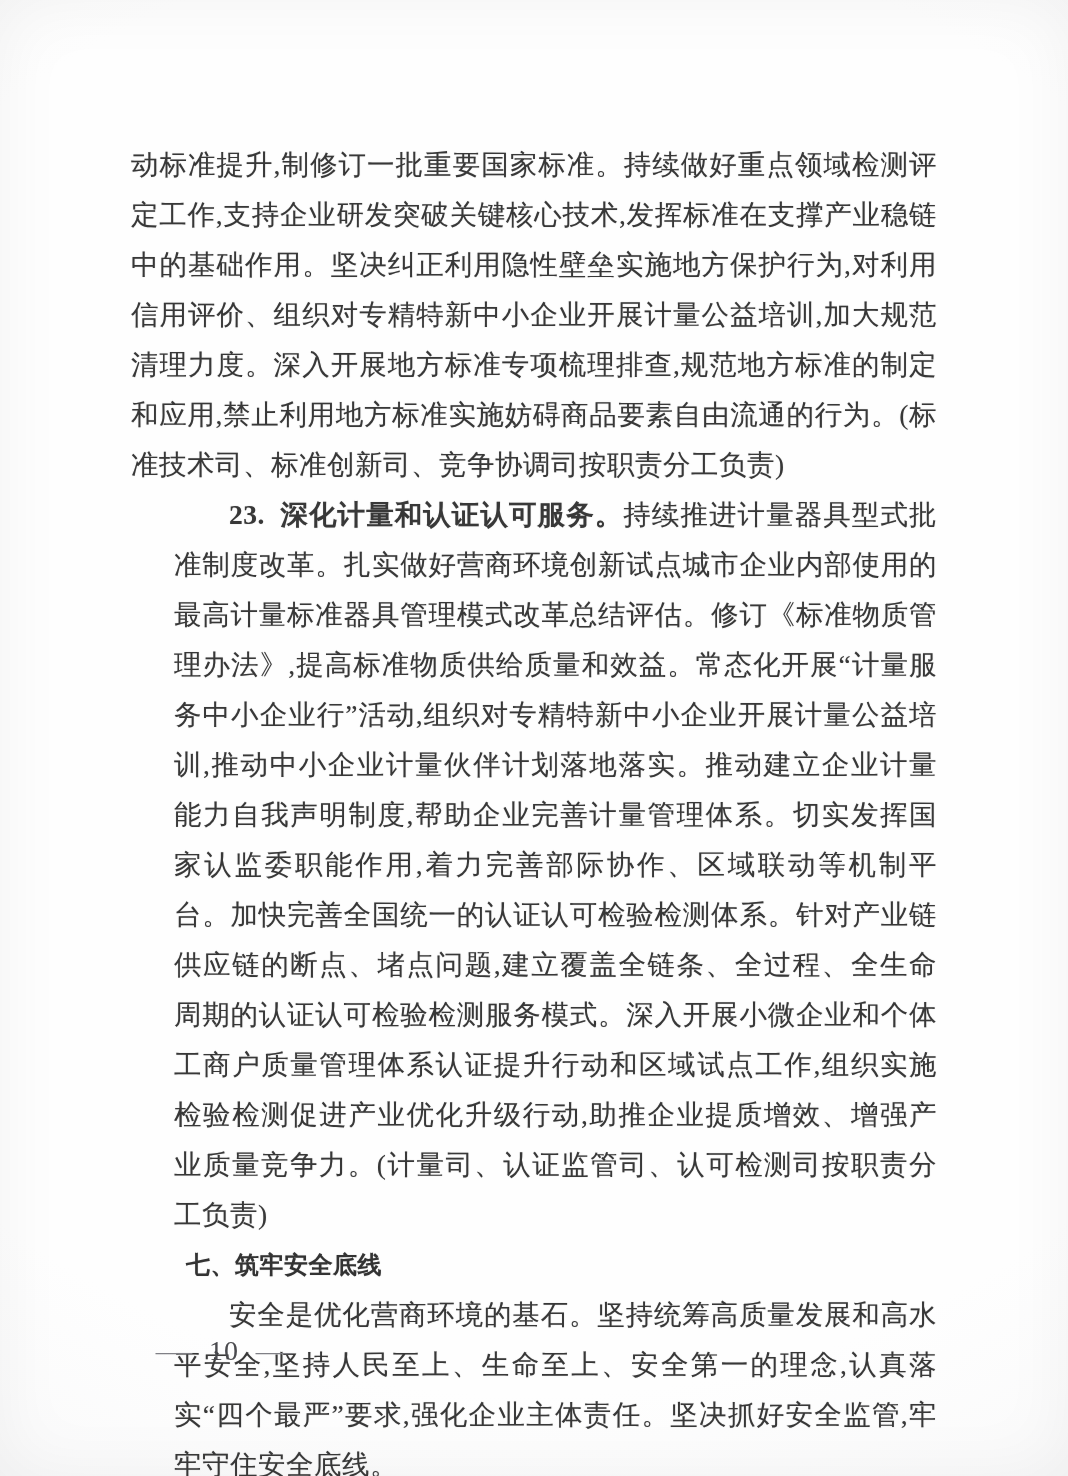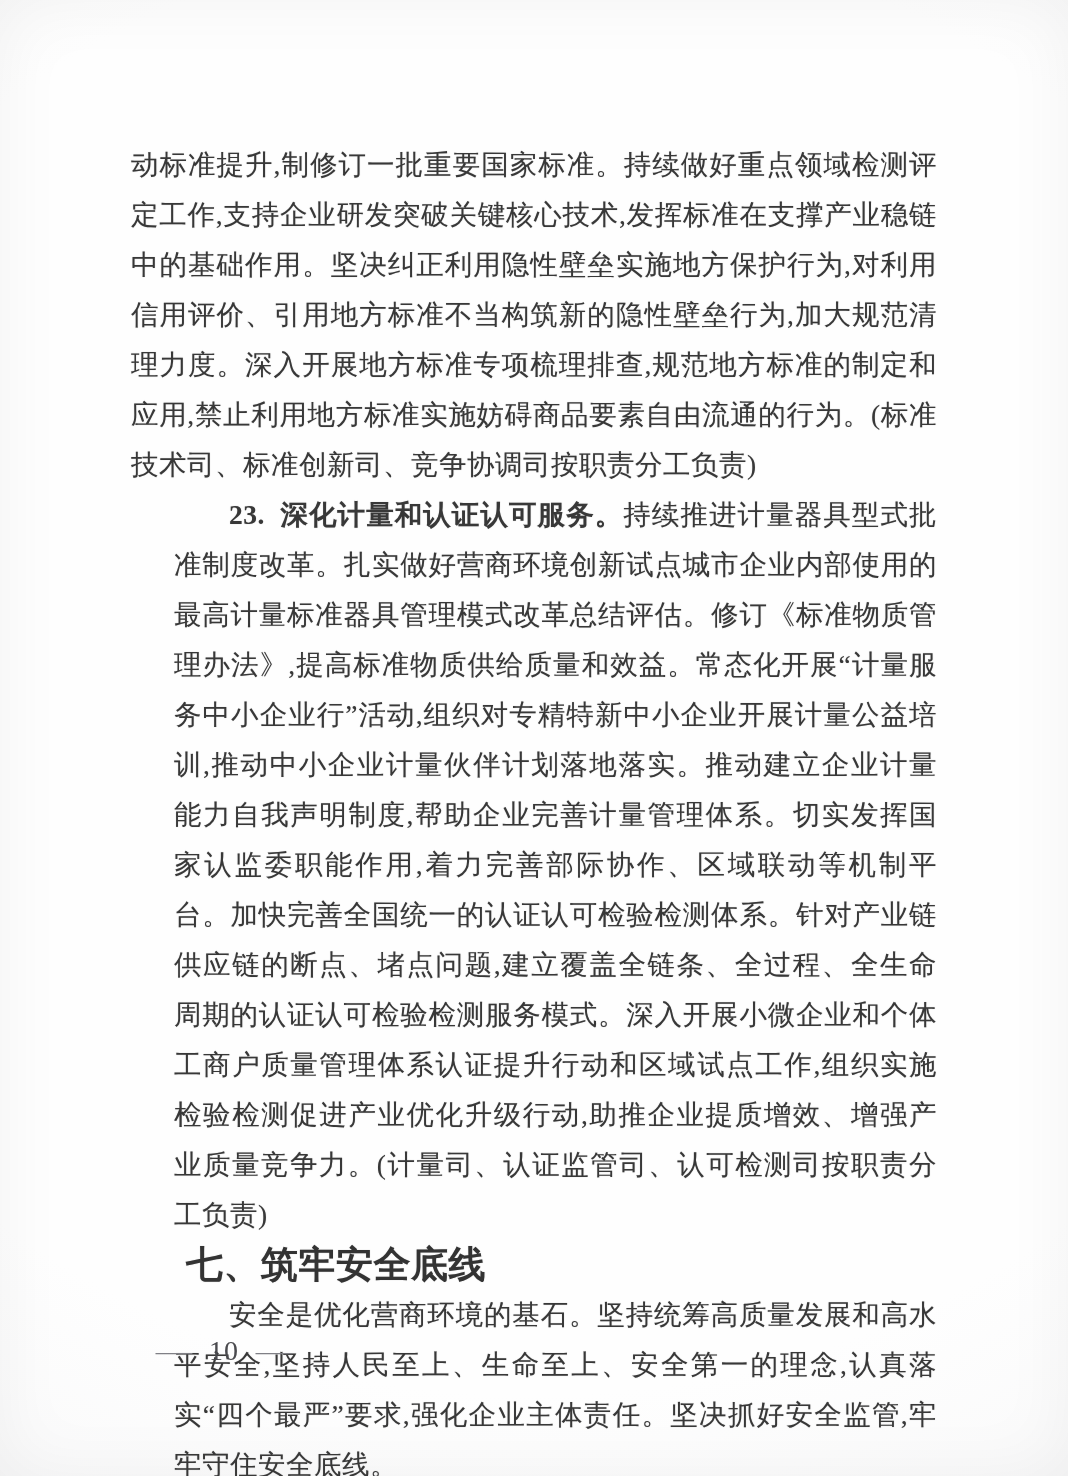--- a/index.html
+++ b/index.html
@@ -46,21 +46,21 @@
     font-weight: bold;
     margin-right: 15px;
   }
   .item-title {
     font-weight: bold;
   }
   .section-heading {
     margin: 0;
     padding: 0;
     text-indent: 55px;
-    font-size: 37px;
+    font-size: 24px;
     line-height: 50px;
     font-weight: bold;
     font-family: "Liberation Sans", "DejaVu Sans", sans-serif;
     color: #333;
   }
   .page-footer {
     position: absolute;
     left: 160px;
     top: 1334px;
     display: flex;
@@ -80,21 +80,21 @@
     letter-spacing: 1px;
   }
 </style>
 </head>
 <body>
 
 <div class="page">
 
   <div class="text-block">
 
-    <p class="para">动标准提升,制修订一批重要国家标准。持续做好重点领域检测评定工作,支持企业研发突破关键核心技术,发挥标准在支撑产业稳链中的基础作用。坚决纠正利用隐性壁垒实施地方保护行为,对利用信用评价、引用地方标准不当构筑新的隐性壁垒行为,加大规范清理力度。深入开展地方标准专项梳理排查,规范地方标准的制定和应用,禁止利用地方标准实施妨碍商品要素自由流通的行为。(标准技术司、标准创新司、竞争协调司按职责分工负责)</p>
+    <p class="para">动标准提升,制修订一批重要国家标准。持续做好重点领域检测评定工作,支持企业研发突破关键核心技术,发挥标准在支撑产业稳链中的基础作用。坚决纠正利用隐性壁垒实施地方保护行为,对利用信用评价、组织对专精特新中小企业开展计量公益培训,加大规范清理力度。深入开展地方标准专项梳理排查,规范地方标准的制定和应用,禁止利用地方标准实施妨碍商品要素自由流通的行为。(标准技术司、标准创新司、竞争协调司按职责分工负责)</p>
 
     <p class="para indent"><span class="item-num">23.</span><span class="item-title">深化计量和认证认可服务。</span><span>持续推进计量器具型式批准制度改革。扎实做好营商环境创新试点城市企业内部使用的最高计量标准器具管理模式改革总结评估。修订《标准物质管理办法》,提高标准物质供给质量和效益。常态化开展“计量服务中小企业行”活动,组织对专精特新中小企业开展计量公益培训,推动中小企业计量伙伴计划落地落实。推动建立企业计量能力自我声明制度,帮助企业完善计量管理体系。切实发挥国家认监委职能作用,着力完善部际协作、区域联动等机制平台。加快完善全国统一的认证认可检验检测体系。针对产业链供应链的断点、堵点问题,建立覆盖全链条、全过程、全生命周期的认证认可检验检测服务模式。深入开展小微企业和个体工商户质量管理体系认证提升行动和区域试点工作,组织实施检验检测促进产业优化升级行动,助推企业提质增效、增强产业质量竞争力。(计量司、认证监管司、认可检测司按职责分工负责)</span></p>
 
     <h2 class="section-heading">七、筑牢安全底线</h2>
 
     <p class="para indent">安全是优化营商环境的基石。坚持统筹高质量发展和高水平安全,坚持人民至上、生命至上、安全第一的理念,认真落实“四个最严”要求,强化企业主体责任。坚决抓好安全监管,牢牢守住安全底线。</p>
 
   </div>
 
   <div class="page-footer">

